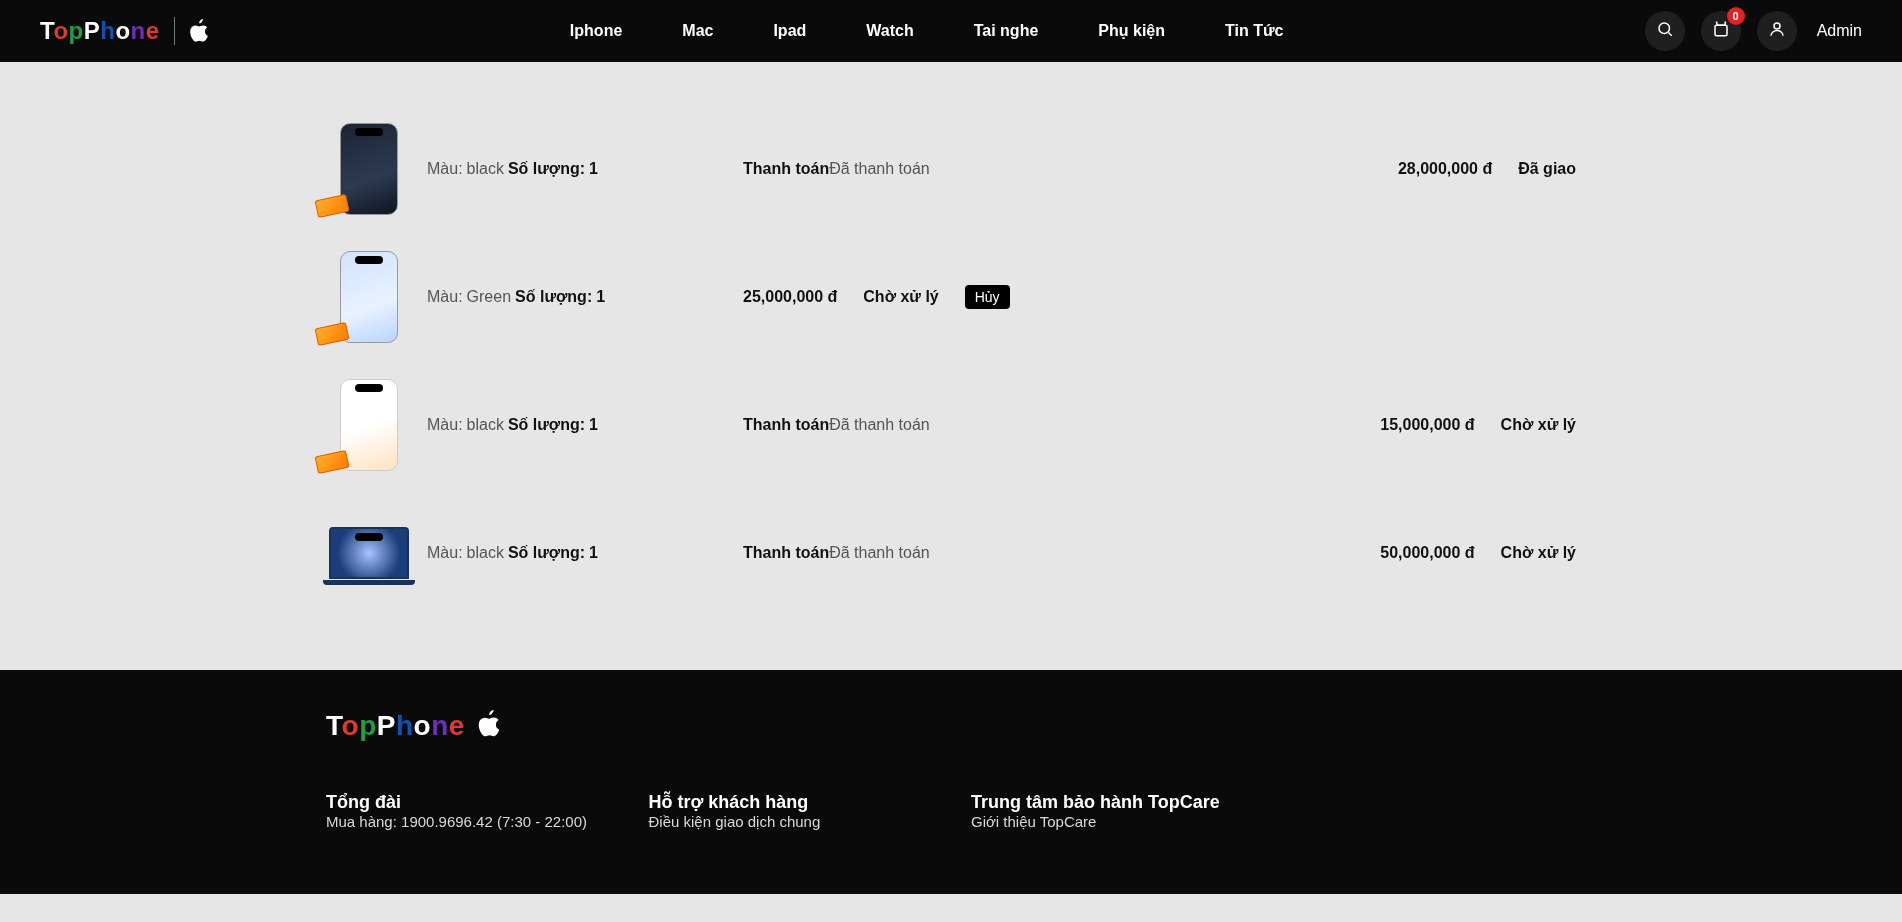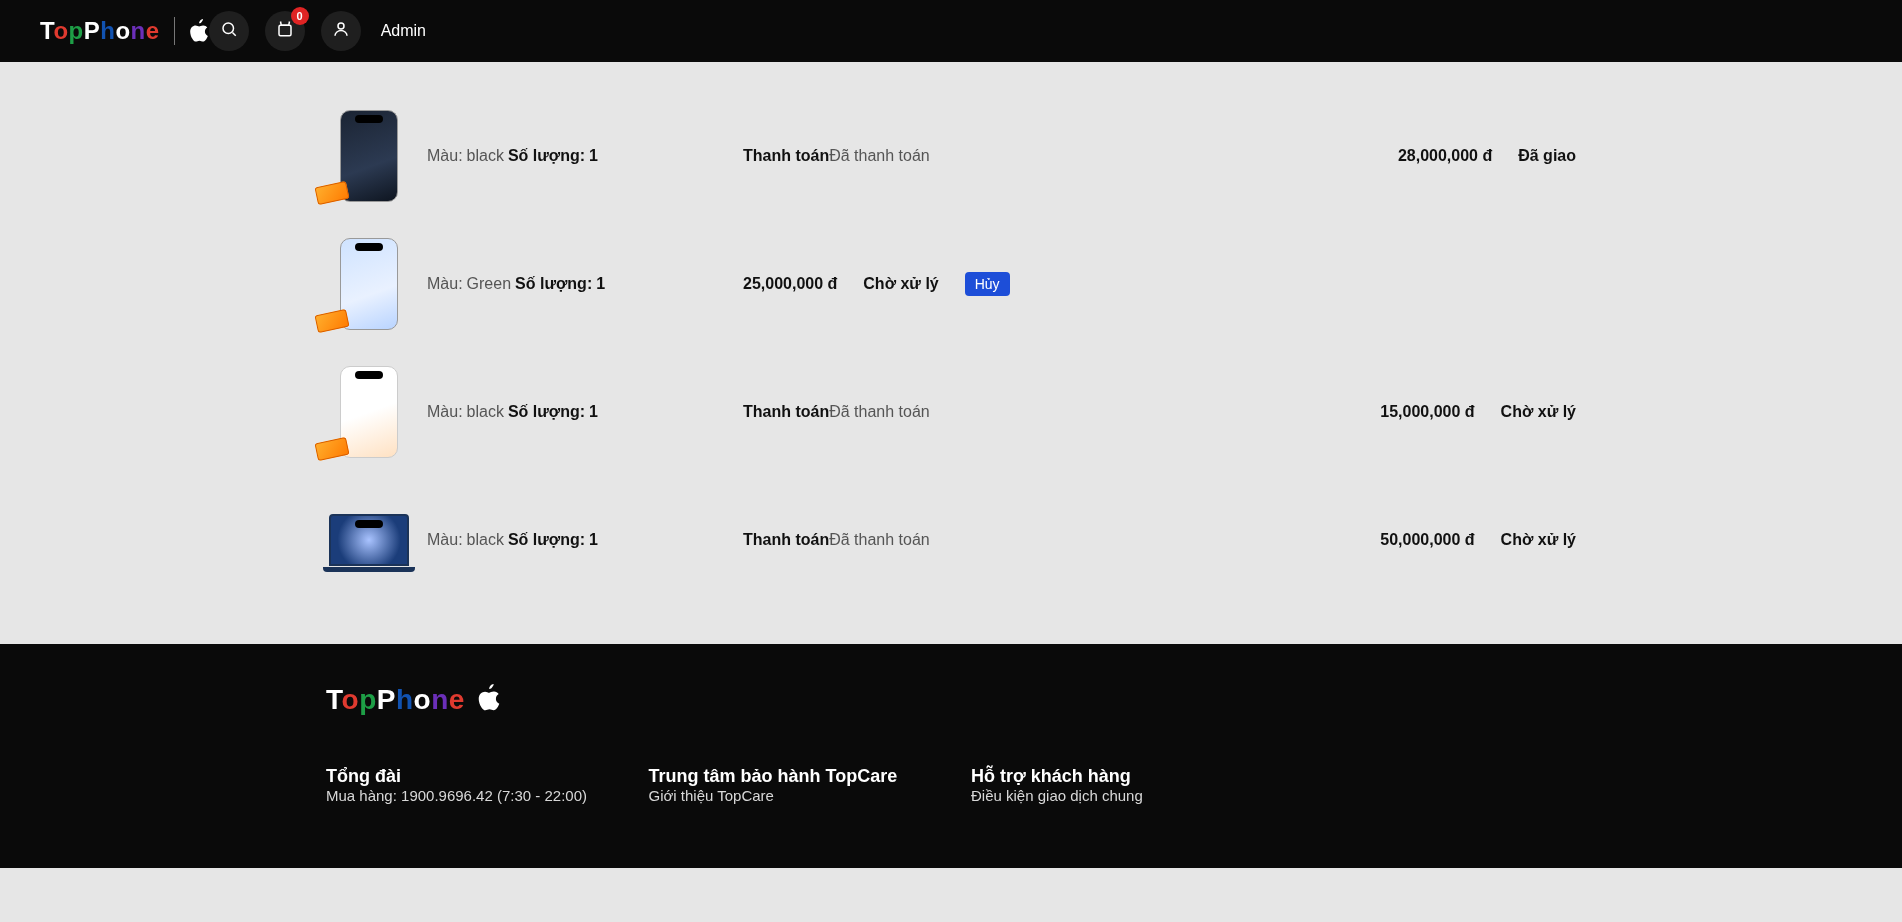--- a/index.html
+++ b/index.html
@@ -24,21 +24,21 @@
   .nav { flex:1; display:flex; justify-content:center; gap: 60px; }
   .nav a { color:#fff; font-size:16px; font-weight: bold; }
 
   .header-right { display:flex; align-items:center; gap:16px; }
   .icon-btn { width:40px; height:40px; border-radius:50%; background:#1f1f1f; display:flex; align-items:center; justify-content:center; position:relative; cursor:pointer; }
   .icon-btn svg { width:18px; height:18px; stroke:#fff; fill:none; stroke-width:2; }
   .badge { position:absolute; top:-4px; right:-4px; min-width:18px; height:18px; border-radius:9px; background:#e02424; color:#fff; font-size:11px; font-weight:bold; display:flex; align-items:center; justify-content:center; padding:0 4px; }
   .admin-label { color:#fff; font-size:16px; margin-left:4px; }
 
   
-  .orders { max-width:1250px; margin: 0 auto; padding: 30px 0 40px; }
+  .orders { max-width:1250px; margin: 13px auto; padding: 30px 0 40px; }
   .order-row { display:flex; align-items:center; gap: 16px; padding: 14px 0; }
   .order-thumb { width:85px; height:100px; position:relative; display:flex; align-items:center; justify-content:center; }
   .order-thumb .phone {
     width:58px; height:92px; border-radius:10px; border:1px solid #999;
     background: linear-gradient(160deg,#1b2433 0%,#2c3a52 60%,#0e1520 100%);
     position:relative;
   }
   .order-thumb .phone::before{
     content:""; position:absolute; top:4px; left:50%; transform:translateX(-50%);
     width:28px; height:8px; border-radius:5px; background:#000;
@@ -63,21 +63,21 @@
 
   .order-info { display:flex; align-items:center; flex-wrap:wrap; gap:4px; min-width:300px; color:#555; font-size:16px;}
   .order-info .b { font-weight:bold; color:#111; }
 
   .order-pay  { flex:1; text-align:left; font-size:16px; color:#555; }
   .order-pay .b { font-weight:bold; color:#111; }
 
   .order-right{ min-width:260px; text-align:right; font-size:16px; color:#111; font-weight:bold; display:flex; justify-content:flex-end; align-items:center; gap:26px;}
   .order-right .status{ font-weight:bold; }
   .order-right .btn-cancel{
-     background:#1d4ed8; color:#fff; border:none; padding:4px 10px; border-radius:4px; cursor:pointer; font-size:14px;}
+     background:#000000; color:#fff; border:none; padding:4px 10px; border-radius:4px; cursor:pointer; font-size:14px;}
 
   
   .footer { background:#0a0a0a; color:#eee; padding: 40px 0 60px; }
   .footer-inner{ max-width:1250px; margin:0 auto; }
   .footer-logo{ display:flex; align-items:center; gap:12px; margin-bottom:50px;}
   .footer-logo .logo-text{ font-size:28px;}
   .footer-logo svg{ width:24px; height:28px; fill:#fff;}
   .footer-cols{ display:grid; grid-template-columns: repeat(4,1fr); gap:40px; }
   .footer-col h4{ color:#fff; font-size:18px; font-weight:bold; }
   .footer-col a, .footer-col p{ display:block; color:#d8d8d8; font-size:15px; margin-bottom:4px; }
@@ -91,20 +91,29 @@
       <span>T</span><span>o</span><span>p</span><span>P</span><span>h</span><span>o</span><span>n</span><span>e</span>
     </span>
     <span class="logo-sep"></span>
     <span class="logo-apple">
       <svg viewBox="0 0 384 512">
           <path d="M318.7 268.7c-.2-36.7 16.4-64.4 50-84.8-18.8-26.9-47.2-41.7-84.7-44.6-35.5-2.8-74.3 20.7-88.5 20.7-15 0-49.4-19.7-76.4-19.7C63.3 141.2 4 184.8 4 273.5q0 39.3 14.4 81.2c12.8 36.7 59 126.7 107.2 125.2 25.2-.6 43-17.9 75.8-17.9 31.8 0 48.3 17.9 76.4 17.9 48.6-.7 90.4-82.5 102.6-119.3-65.2-30.7-61.7-90-61.7-91.9zM256 52.2C279.7 24.2 277.6 0 276.8 0c-20.9 1.5-45.1 14.5-58.9 30.5-15.2 17.5-24.1 39.2-22.2 61.5 22.6 1.7 43.5-10 60.3-39.8z"></path>
         </svg>
     </span>
   </div>
 
+  <nav class="nav">
+    <a>Iphone</a>
+    <a>Mac</a>
+    <a>Ipad</a>
+    <a>Watch</a>
+    <a>Tai nghe</a>
+    <a>Phụ kiện</a>
+    <a>Tin Tức</a>
+  </nav>
 
   <div class="header-right">
     <div class="icon-btn">
       <span>
         <svg viewBox="0 0 24 24">
             <circle cx="11" cy="11" r="7"></circle>
             <line x1="21" y1="21" x2="16.65" y2="16.65"></line>
           </svg>
       </span>
     </div>
@@ -212,22 +221,22 @@
             <path d="M318.7 268.7c-.2-36.7 16.4-64.4 50-84.8-18.8-26.9-47.2-41.7-84.7-44.6-35.5-2.8-74.3 20.7-88.5 20.7-15 0-49.4-19.7-76.4-19.7C63.3 141.2 4 184.8 4 273.5q0 39.3 14.4 81.2c12.8 36.7 59 126.7 107.2 125.2 25.2-.6 43-17.9 75.8-17.9 31.8 0 48.3 17.9 76.4 17.9 48.6-.7 90.4-82.5 102.6-119.3-65.2-30.7-61.7-90-61.7-91.9zM256 52.2C279.7 24.2 277.6 0 276.8 0c-20.9 1.5-45.1 14.5-58.9 30.5-15.2 17.5-24.1 39.2-22.2 61.5 22.6 1.7 43.5-10 60.3-39.8z"></path>
           </svg>
       </span>
     </div>
     <div class="footer-cols" id="footer-mount">
         <div class="footer-col">
           <h4>Tổng đài</h4>
           <a>Mua hàng: 1900.9696.42 (7:30 - 22:00)</a>
         </div>
         <div class="footer-col">
+          <h4>Hỗ trợ khách hàng</h4>
+          <a>Điều kiện giao dịch chung</a>
+        </div>
+        <div class="footer-col">
           <h4>Trung tâm bảo hành TopCare</h4>
           <a>Giới thiệu TopCare</a>
         </div>
-        <div class="footer-col">
-          <h4>Hỗ trợ khách hàng</h4>
-          <a>Điều kiện giao dịch chung</a>
-        </div>
       </div>
   </div>
 </footer>
 
 </body></html>

